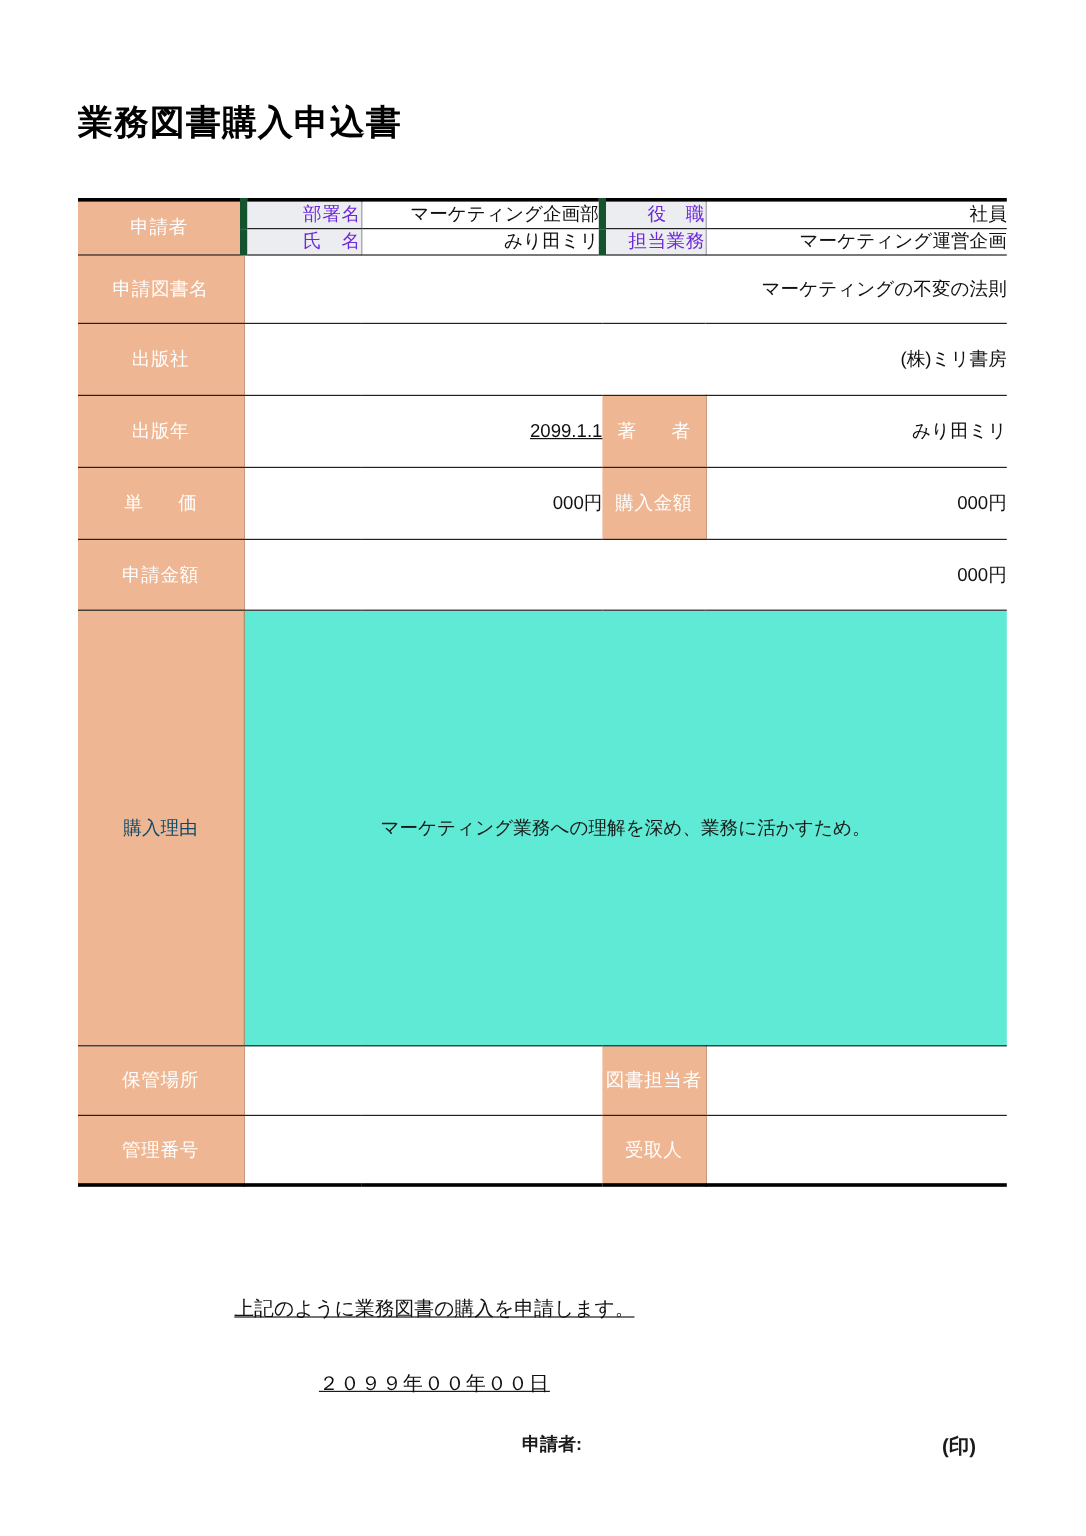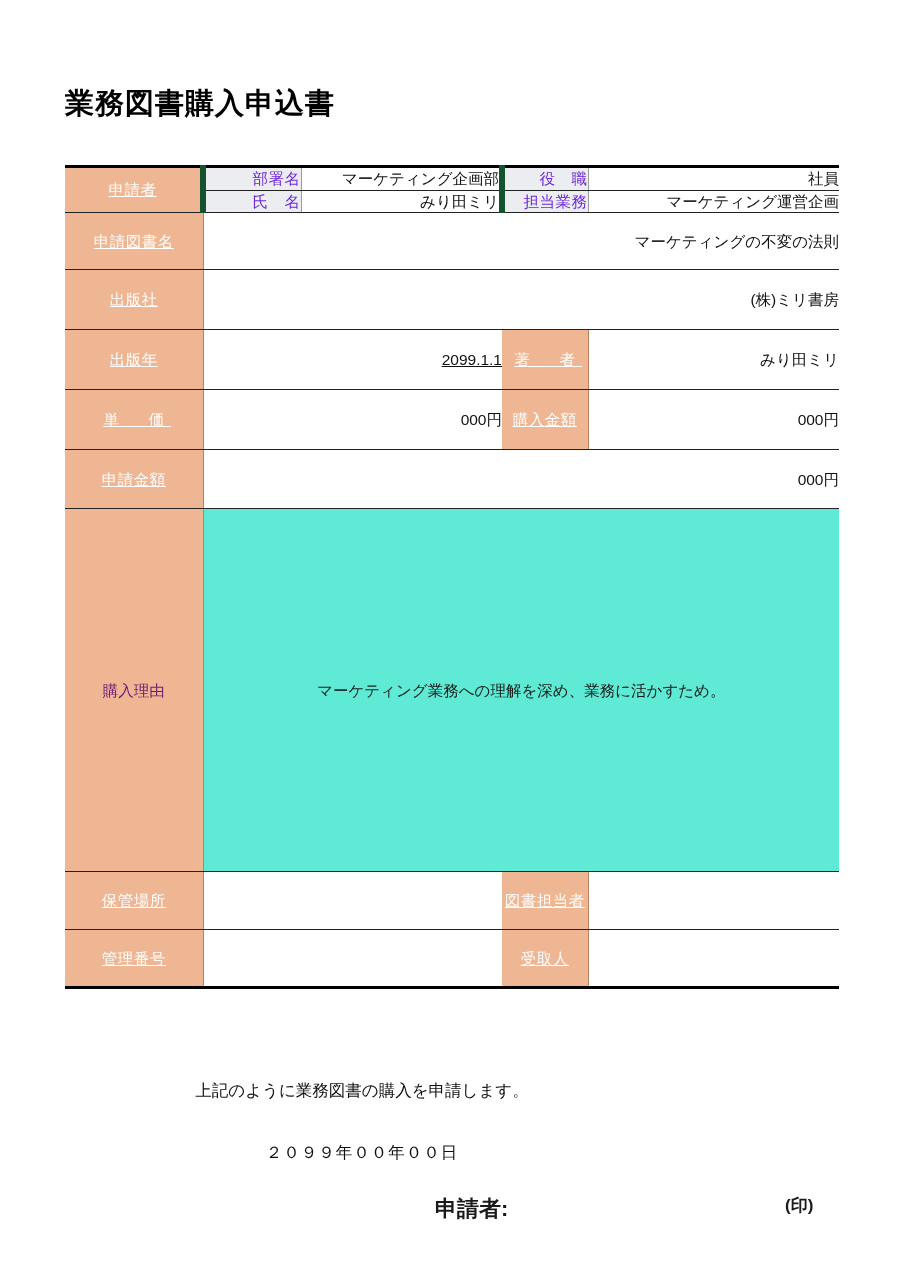--- a/index.html
+++ b/index.html
@@ -58,21 +58,20 @@
   }
 
   
   .lbl-orange {
     background: #efb693;
     color: #ffffff;
     text-align: center;
     font-size: 14.5px;
     letter-spacing: 0.5px;
     border-right: 1px solid #b9815f;
-    text-decoration: underline;
   }
   .lbl-gray {
     background: #ecedf0;
     color: #6d28d9;
     text-align: right;
     font-size: 15.5px;
     letter-spacing: 0.5px;
     border-right: 1px solid #9a9aa2;
     border-left: 6px solid #14532d;
   }
@@ -105,61 +104,62 @@
     border-right: 1px solid #9a9aa2;
   }
 
   .row-applicant-label {
     border-right: 1px solid #b9815f;
   }
 
   
   .reason-label {
     background: #efb693;
-    color: #701a75;
+    color: #0c4a6e;
     text-align: center;
     font-size: 14.5px;
     border-right: 1px solid #b9815f;
     vertical-align: middle;
   }
   .reason-value {
     background: #5eead4;
     text-align: center;
     padding-left: 5px;
     font-size: 16px;
     vertical-align: middle;
   }
 
   
   .footer {
     position: absolute;
     left: 0;
     top: 1080px;
     width: 724px;
+    text-decoration: underline;
   }
   .footer-line {
     text-align: center;
     font-size: 16.5px;
     color: #111111;
   }
   .footer-statement { margin-top: 0; }
   .footer-date {
     margin-top: 40px;
     letter-spacing: 1px;
   }
   .footer-sign {
     margin-top: 30px;
     position: relative;
     height: 26px;
   }
   .sign-label {
     position: absolute;
     left: 435px;
     top: 0;
-    font-size: 22px;
+    font-size: 15px;
     font-weight: 600;
   }
   .sign-seal {
     position: absolute;
     left: 785px;
     top: 0;
     font-size: 17px;
     font-weight: 600;
   }
 </style>

